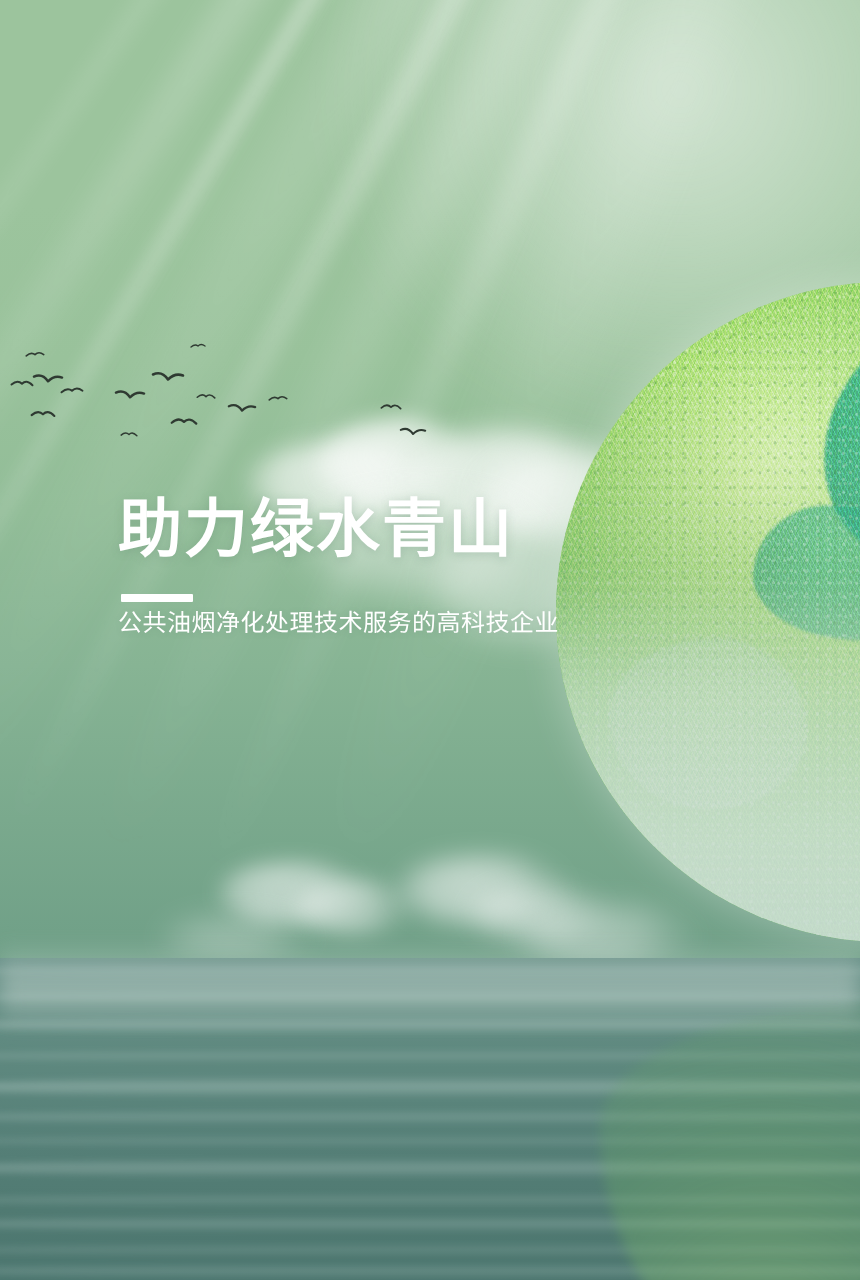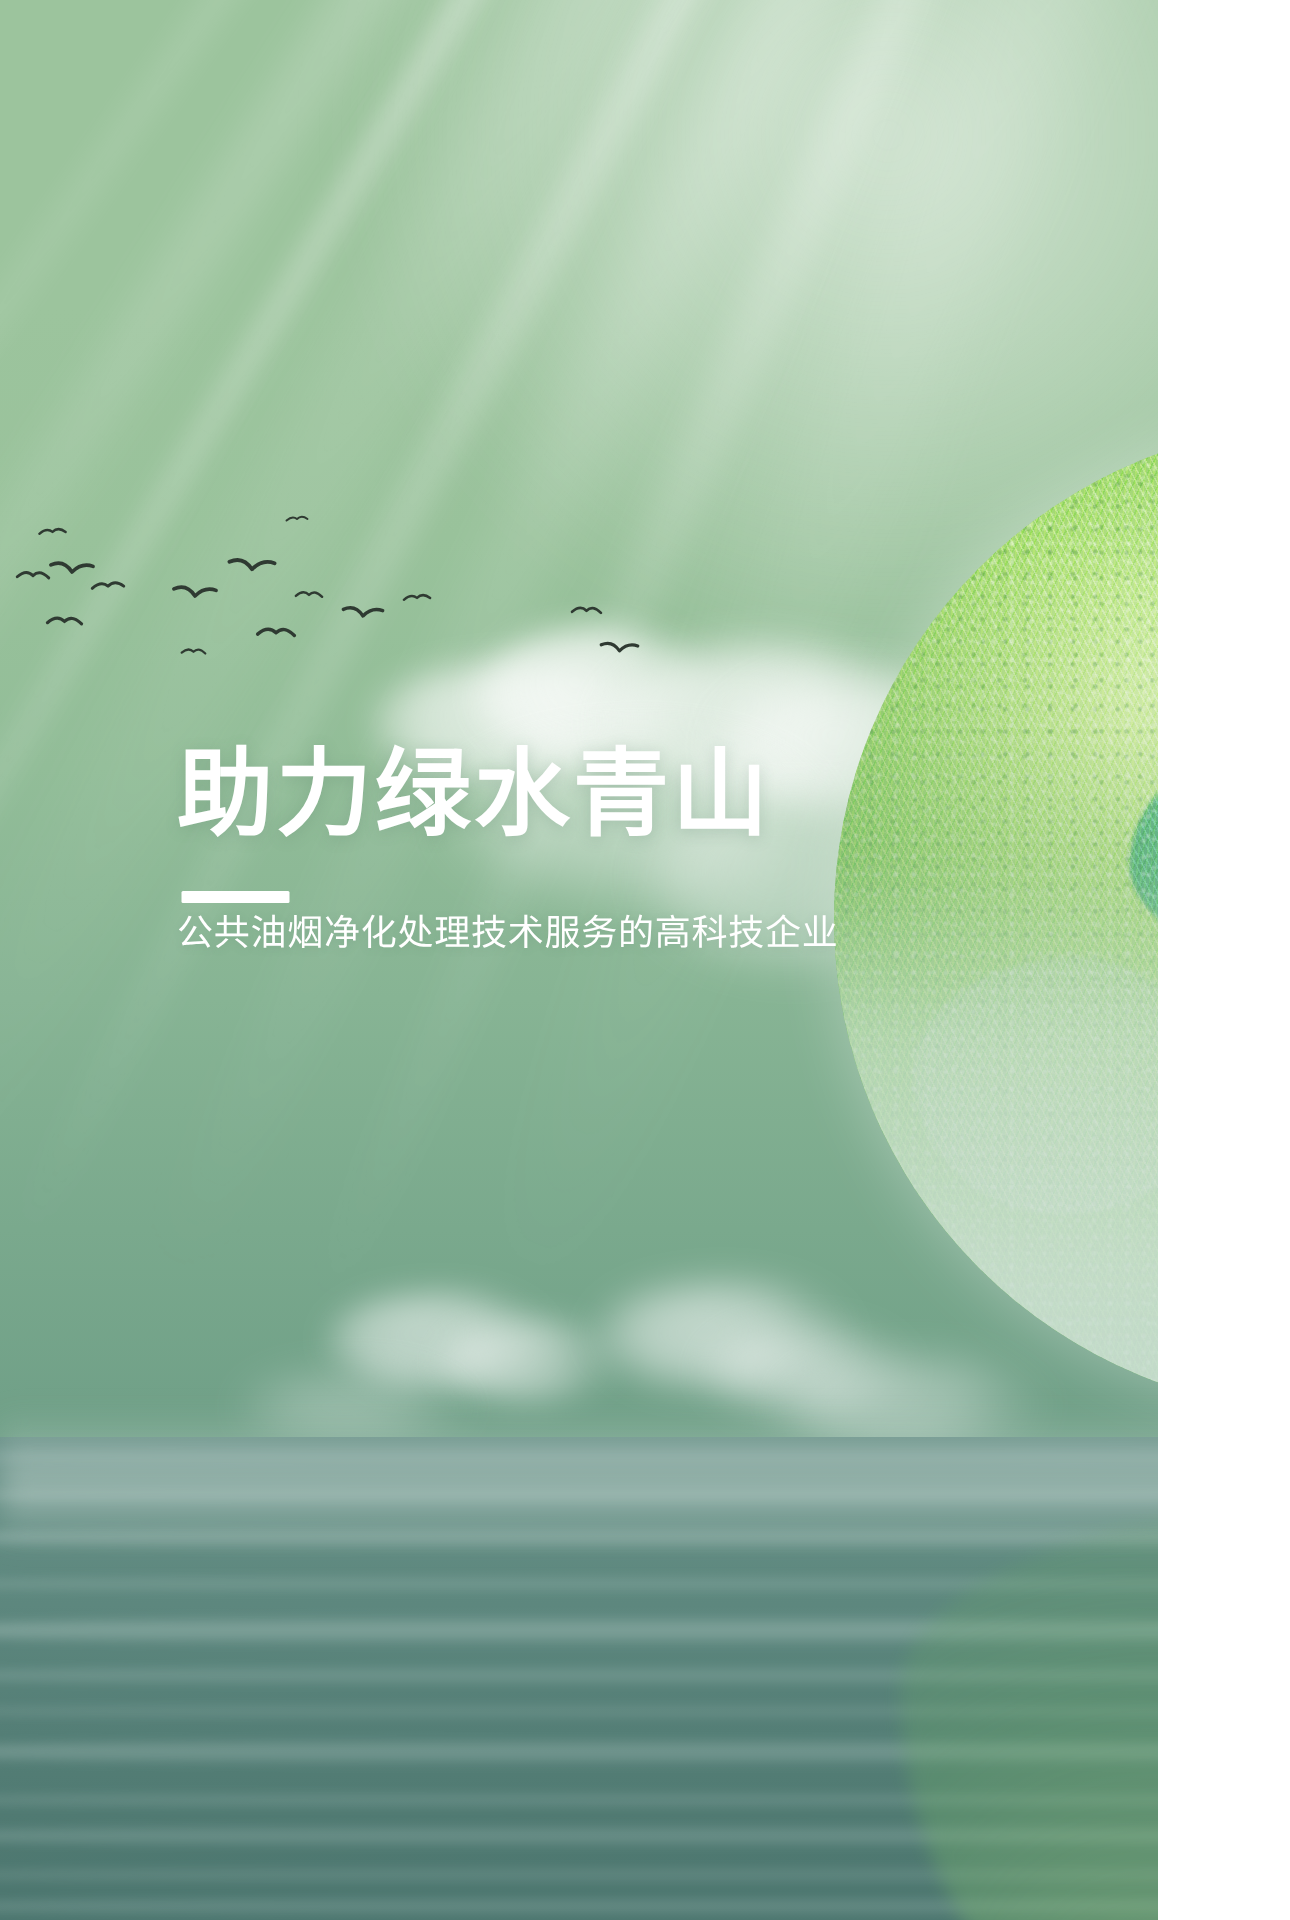--- a/index.html
+++ b/index.html
@@ -3,21 +3,21 @@
 <meta charset="utf-8">
 <title>Banner</title>
 <style>
   html, body {
     margin: 0;
     padding: 0;
     background: #ffffff;
   }
   #banner {
     position: relative;
-    width: 772px;
+    width: 860px;
     height: 1280px;
     overflow: hidden;
     font-family: "Liberation Sans", "DejaVu Sans", sans-serif;
     -webkit-font-smoothing: antialiased;
   }
 
   
   .sky {
     position: absolute;
     inset: 0;

